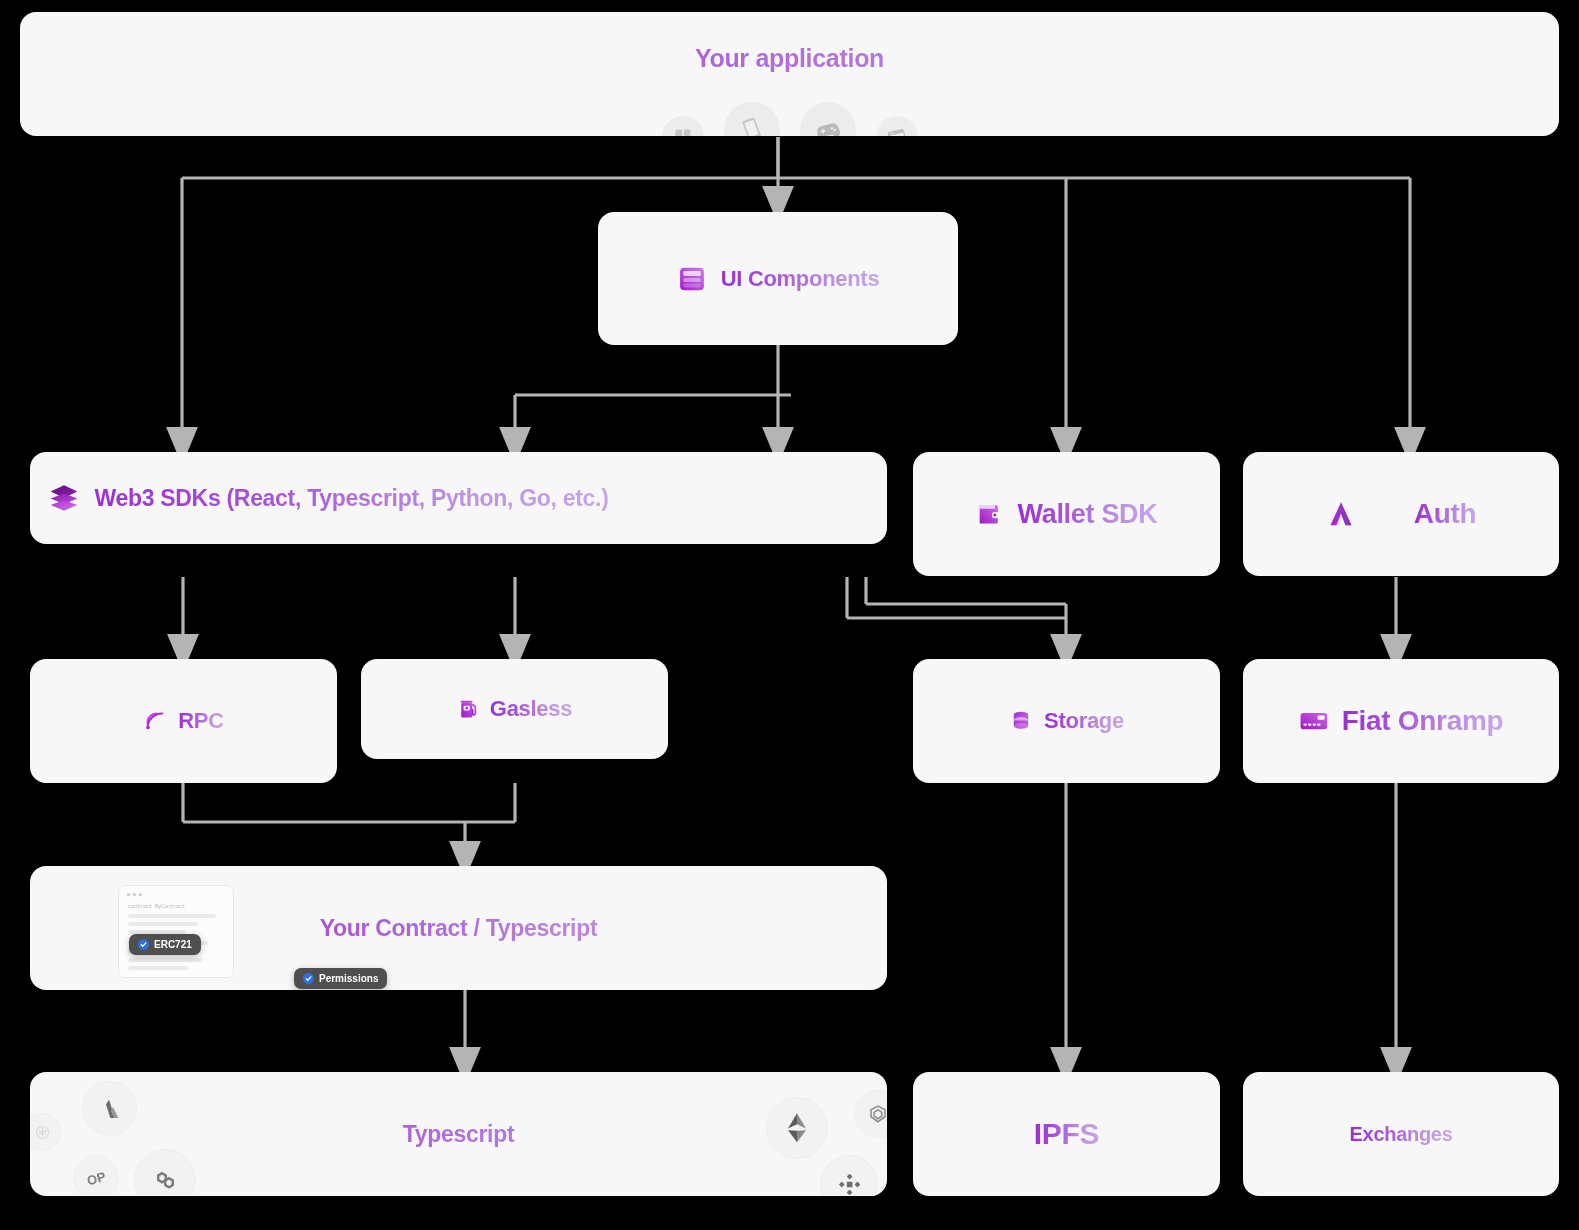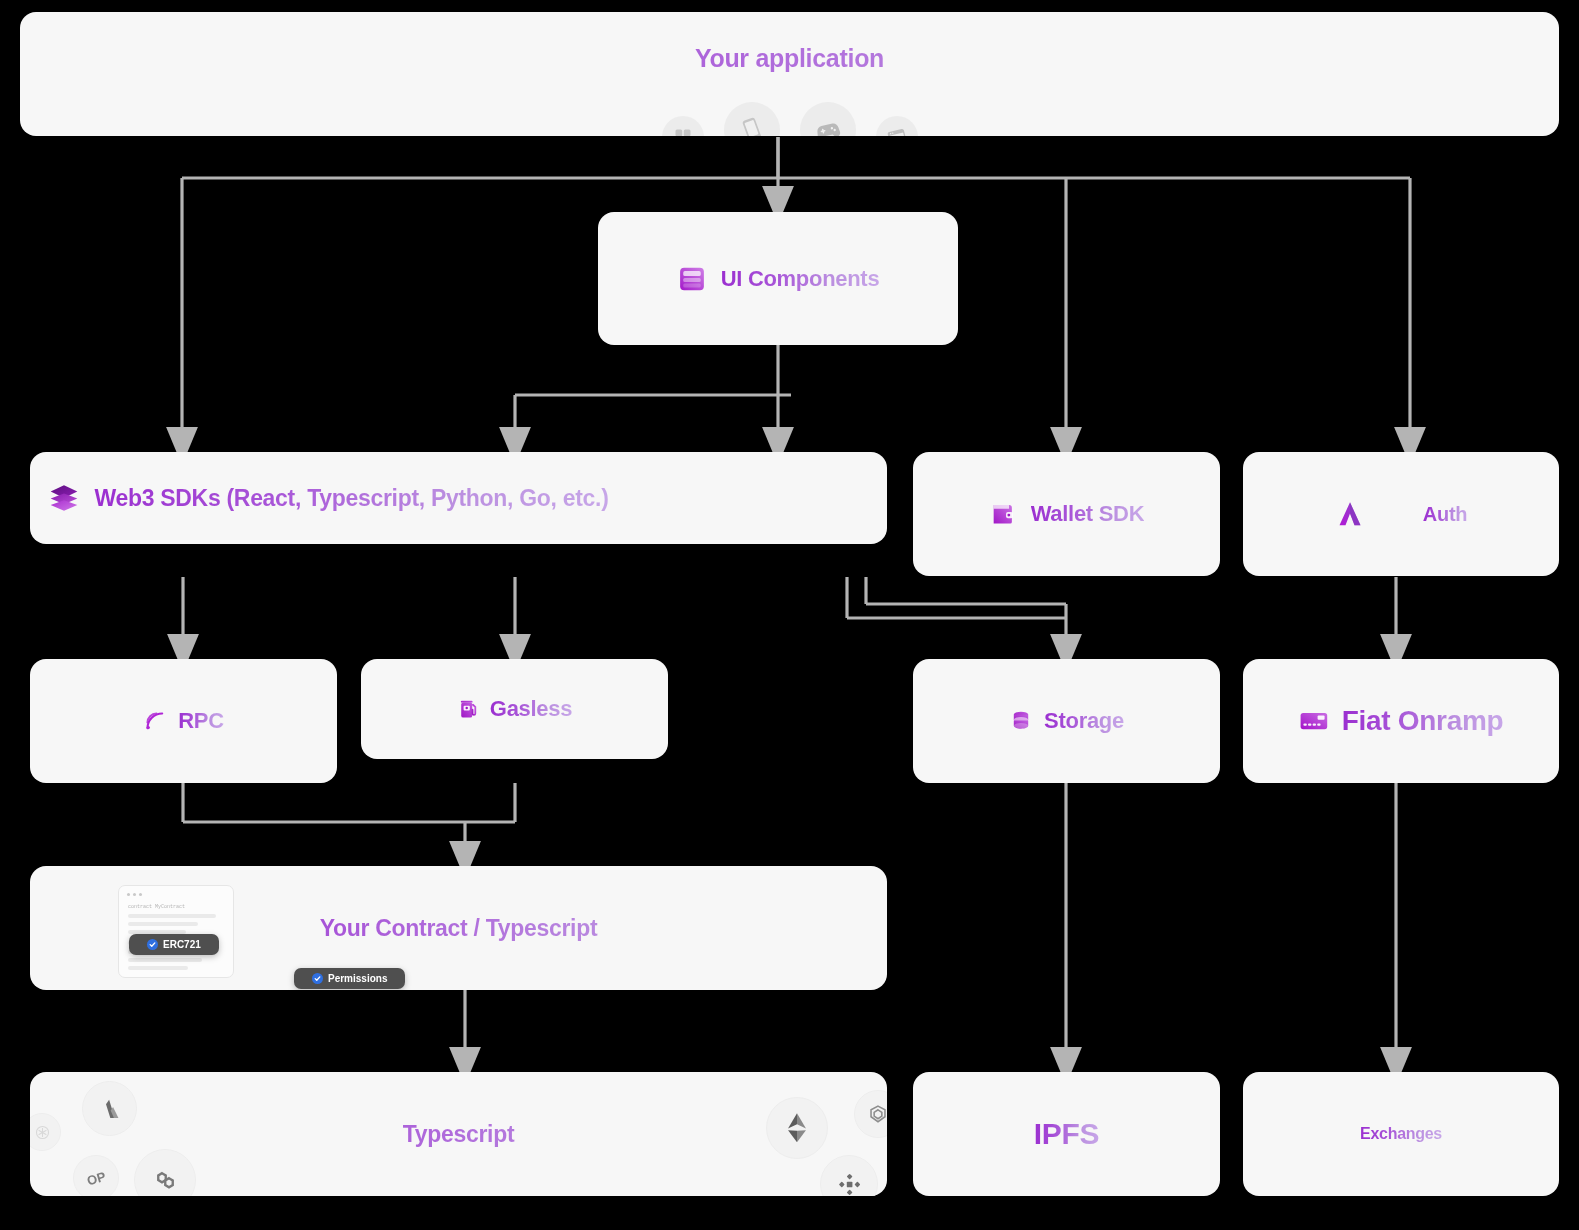--- a/index.html
+++ b/index.html
@@ -90,24 +90,24 @@
   .bub-lg { width: 56px; height: 56px; }
 
   
   #ui-components { left: 598px; top: 212px; width: 360px; height: 133px; }
   #ui-components .label { font-size: 22px; }
 
   #web3-sdks { left: 30px; top: 452px; width: 857px; height: 92px; }
   #web3-sdks .label { font-size: 23px; }
 
   #wallet-sdk { left: 913px; top: 452px; width: 307px; height: 124px; }
-  #wallet-sdk .label { font-size: 22px; }
+  #wallet-sdk .label { font-size: 27px; }
 
   #auth { left: 1243px; top: 452px; width: 316px; height: 124px; }
-  #auth .label { font-size: 20px; margin-left: 44px; }
+  #auth .label { font-size: 28px; margin-left: 44px; }
 
   #rpc { left: 30px; top: 659px; width: 307px; height: 124px; }
   #rpc .label { font-size: 22px; }
 
   #gasless { left: 361px; top: 659px; width: 307px; height: 100px; }
   #gasless .label { font-size: 22px; }
 
   #storage { left: 913px; top: 659px; width: 307px; height: 124px; }
   #storage .label { font-size: 22px; }
 
@@ -130,21 +130,21 @@
   #blockchain-label {
     position: absolute; left: 0; right: 0; top: 50%;
     transform: translateY(-50%);
     text-align: center; font-size: 23px;
   }
 
   #ipfs { left: 913px; top: 1072px; width: 307px; height: 124px; }
   #ipfs .label { font-size: 30px; }
 
   #exchanges { left: 1243px; top: 1072px; width: 316px; height: 124px; }
-  #exchanges .label { font-size: 16px; }
+  #exchanges .label { font-size: 20px; }
 
   
   #contract-mock {
     position: absolute;
     left: 88px; top: 19px;
     width: 116px; height: 93px;
     background: #fcfcfc;
     border: 1px solid #e6e6e6;
     border-radius: 7px;
     overflow: visible;
@@ -168,21 +168,21 @@
     background: #eaeaea;
   }
   .badge {
     position: absolute;
     background: #4f4f4f;
     color: #ffffff;
     border-radius: 7px;
     display: flex;
     align-items: center;
     gap: 5px;
-    padding: 5px 18px;
+    padding: 5px 9px;
     font-size: 10px;
     font-weight: 700;
     white-space: nowrap;
     box-shadow: 0 2px 6px rgba(0,0,0,.25);
   }
   .badge .chk {
     width: 11px; height: 11px; border-radius: 50%;
     background: #2f6fe0;
     display: flex; align-items: center; justify-content: center;
     flex: 0 0 auto;

